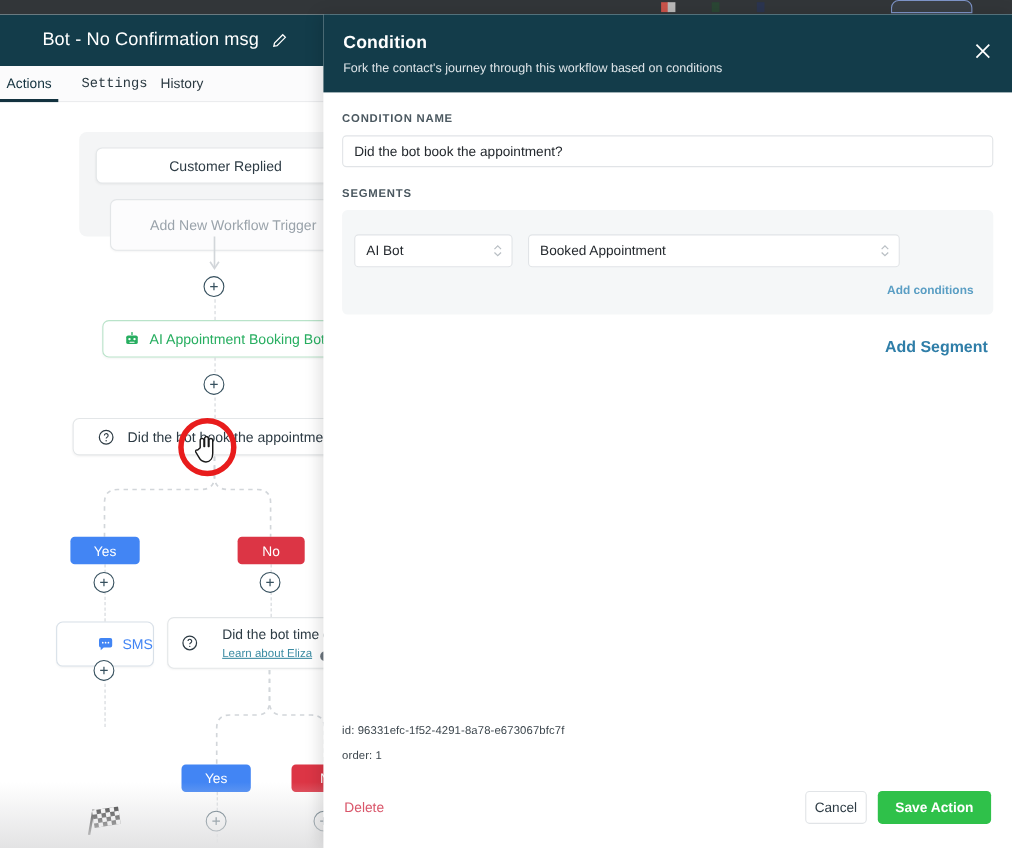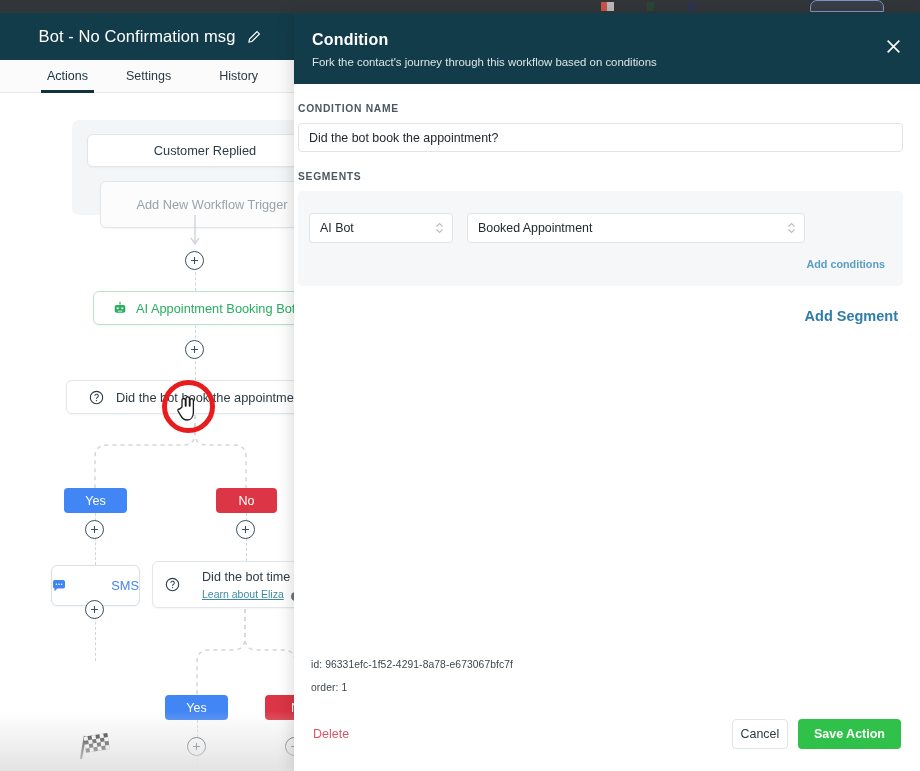--- a/index.html
+++ b/index.html
@@ -46,23 +46,23 @@
 
   .tabbar {
     position:absolute; left:0; top:47px; width:294px; height:33px;
     background:#fbfbfc; border-bottom:1px solid #e6e8ea;
     display:flex; align-items:center;
   }
   .tab {
     font-size:12.5px; color:#2b3a42; height:33px; line-height:33px;
     padding:0 6px; position:relative; white-space:nowrap;
   }
-  .tab.t-actions  { margin-left:41px; }
-  .tab.t-settings { margin-left:26px; }
-  .tab.t-history  { margin-left:36px; }
+  .tab.t-actions  { }
+  .tab.t-settings { margin-left:15px;font-family:Liberation Mono, monospace; }
+  .tab.t-history  { }
   .tab.active { font-weight:400; color:#13323f; }
   .tab.active::after {
     content:""; position:absolute; left:0; right:0; bottom:0; height:2.5px;
     background:#13323f;
   }
 
   
   .canvas {
     position:absolute; left:0; top:80px; width:300px; height:678px;
     background:#ffffff; overflow:hidden;
@@ -121,21 +121,21 @@
     position:absolute; border-radius:4px; display:flex; align-items:center;
     justify-content:center; color:#fff; font-size:12.5px; z-index:2;
   }
   .pill-yes-1 { left:64px; top:395px; width:63px; height:25px; background:#4285f4; }
   .pill-no-1  { left:216px; top:395px; width:61px; height:25px; background:#dc3545; }
   .pill-yes-2 { left:165px; top:602px; width:63px; height:25px; background:#4285f4; }
   .pill-no-2  { left:265px; top:602px; width:61px; height:25px; background:#dc3545; }
 
   .sms-node {
     left:51px; top:472px; width:89px; height:41px;
-    border:1px solid #d8e0e8; justify-content:space-between;
+    border:1px solid #d8e0e8; justify-content:flex-end;
     color:#4285f4; font-size:12.8px;
   }
   .sms-ico { width:14px; height:12px; margin-right:8px; }
 
   .timeout-node {
     left:152px; top:468px; width:185px; height:47px;
     justify-content:flex-start; padding-left:12px; color:#2d3b44;
     flex-direction:row; align-items:center;
   }
   .timeout-inner { display:flex; flex-direction:column; margin-left:10px; }
@@ -165,21 +165,21 @@
   .panel-header {
     background:#133c4a; padding:18px 22px 16px 18px; position:relative; flex:0 0 auto;
   }
   .panel-title { color:#fff; font-size:16px; font-weight:bold; letter-spacing:.2px; }
   .panel-sub { color:#dde4e8; font-size:11.4px; margin-top:7px; }
   .panel-close {
     position:absolute; right:18px; top:25px; width:17px; height:17px; color:#fff;
   }
   .panel-close svg { display:block; }
 
-  .panel-body { flex:1 1 auto; padding:19px 17px 0 4px; overflow:hidden; position:relative; }
+  .panel-body { flex:1 1 auto; padding:19px 17px 0 17px; overflow:hidden; position:relative; }
 
   .field-label {
     font-size:10.3px; font-weight:bold; color:#4b5860; letter-spacing:.7px;
     margin-bottom:9px; text-transform:uppercase;
   }
   .text-input {
     width:100%; height:29px; border:1px solid #e1e4e7; border-radius:4px;
     padding:0 10px; font-size:12.4px; color:#24292e; background:#fff;
     font-family:"Liberation Sans", sans-serif; outline:none;
   }

